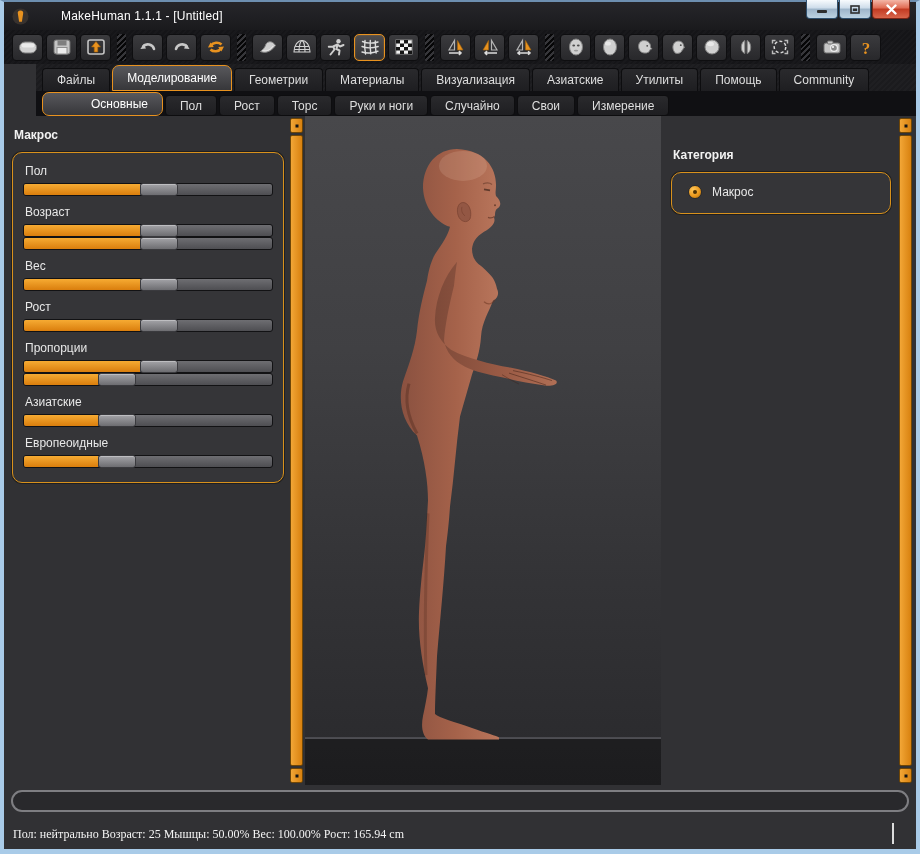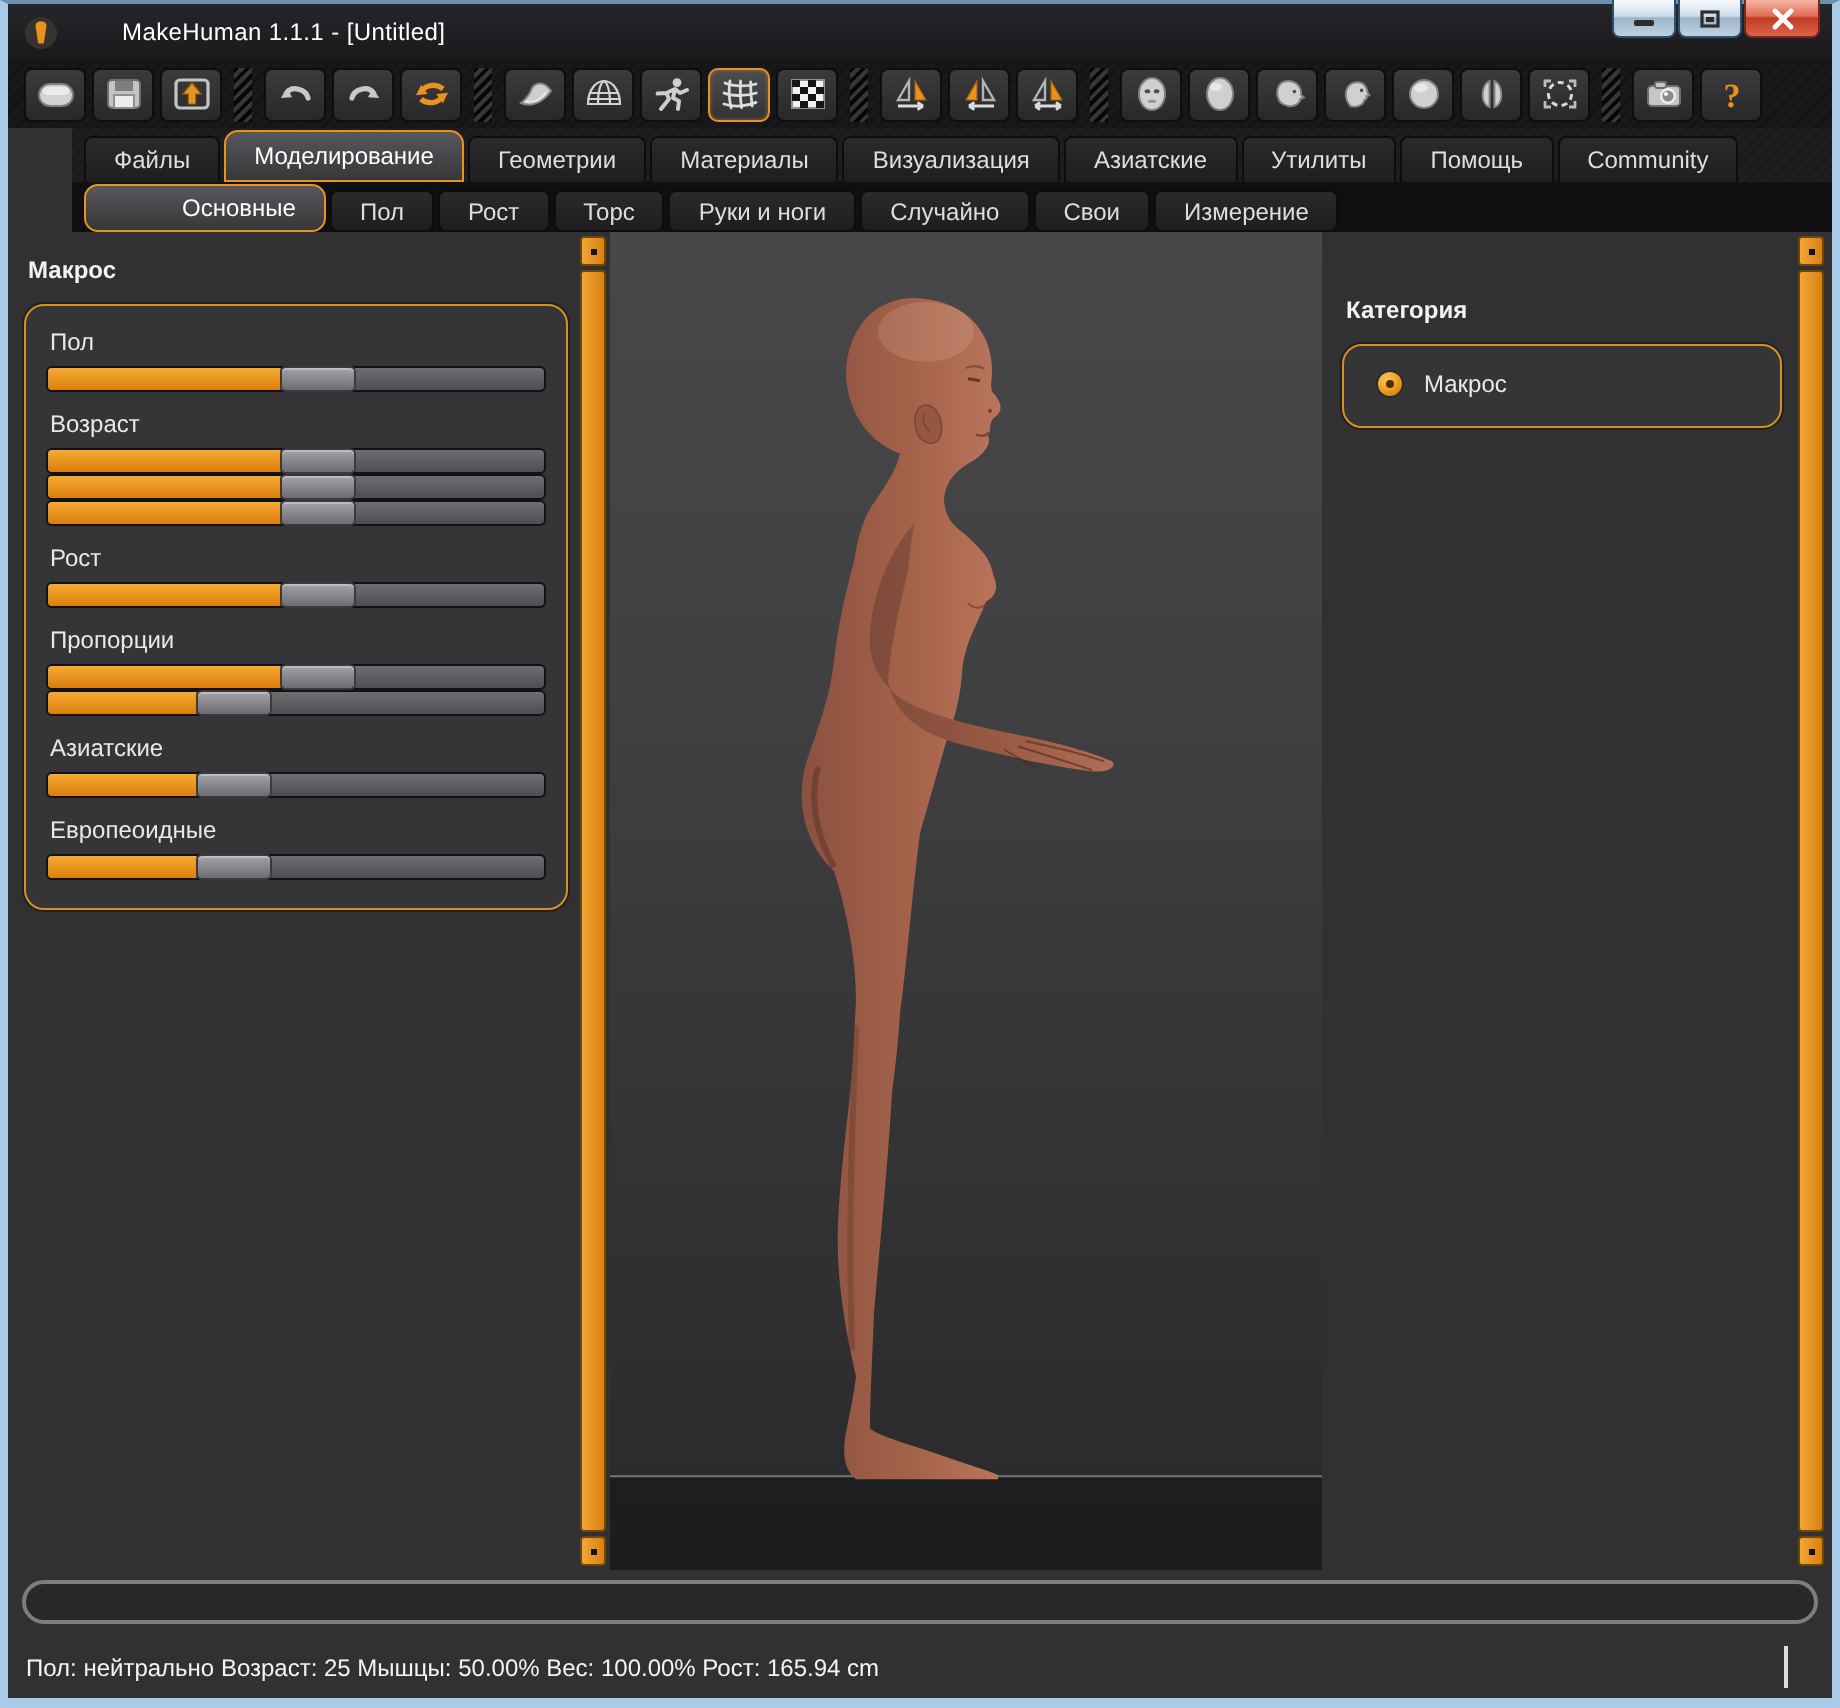--- a/index.html
+++ b/index.html
@@ -147,21 +147,21 @@
   }
   .viewport svg{ position:absolute; inset:0; width:100%; height:100%; }
 
   
   .progress-row{ height:34px; flex:none; padding:5px 7px; }
   .progressbar{
     height:22px; border:2px solid #7e7e82; border-radius:11px; background:#29292c;
   }
   .statusbar{
     height:30px; flex:none; display:flex; align-items:center; padding:0 9px;
-    font-size:12px; color:#f4f4f4; position:relative;
+    font-size:12px; color:#f4f4f4; position:relative;font-family:Liberation Serif, serif;
   }
   .status-grip{ position:absolute; right:22px; top:4px; width:2px; height:21px; background:#dcdcdc; }
 </style>
 </head>
 <body>
 
 <div class="window">
 
   <div class="titlebar">
     <svg class="logo" viewBox="0 0 17 17">
@@ -403,20 +403,21 @@
       <div class="slider-handle" style="left: calc(50% - 8px);"></div>
     </div>
   </div>
           <div class="slider">
     <div class="slider-track">
       <div class="slider-fill" style="width: calc(50% - 8px);"></div>
       <div class="slider-handle" style="left: calc(50% - 8px);"></div>
     </div>
   </div>
           <div class="slider">
+    <div class="slider-label">Вес</div>
     <div class="slider-track">
       <div class="slider-fill" style="width: calc(50% - 8px);"></div>
       <div class="slider-handle" style="left: calc(50% - 8px);"></div>
     </div>
   </div>
           <div class="slider">
     <div class="slider-label">Рост</div>
     <div class="slider-track">
       <div class="slider-fill" style="width: calc(50% - 8px);"></div>
       <div class="slider-handle" style="left: calc(50% - 8px);"></div>

